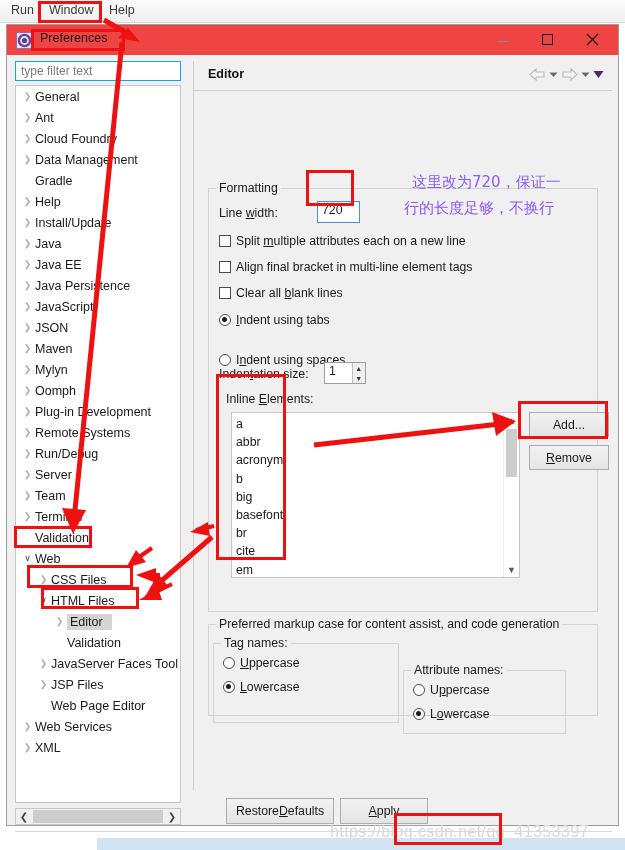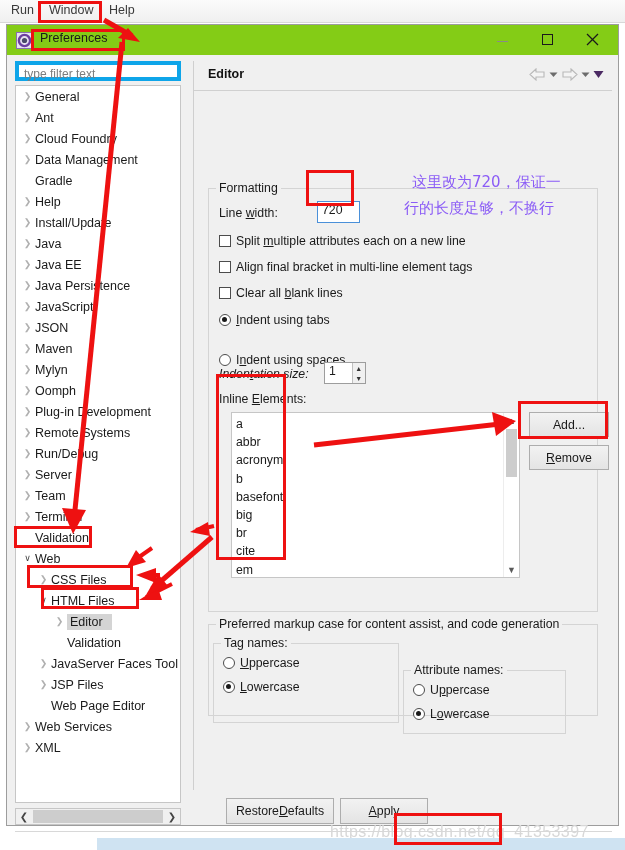--- a/index.html
+++ b/index.html
@@ -36,21 +36,21 @@
   .dialog {
     position: absolute; left: 6px; top: 24px;
     width: 613px; height: 802px;
     background: #f0f0f0;
     border: 1px solid #9d9d9d;
     box-sizing: border-box;
   }
   .titlebar {
     position: absolute; left: 0; top: 0;
     width: 611px; height: 30px;
-    background: #84cc16;
+    background: #ef4444;
     box-sizing: border-box;
   }
   .dlg-icon {
     position: absolute; left: 9px; top: 7px;
     width: 17px; height: 17px;
   }
   .dlg-title {
     position: absolute; left: 33px; top: 6px;
     font-size: 12.5px; color: #1a1a1a;
     white-space: nowrap;
@@ -68,21 +68,21 @@
   }
   .glyph-max {
     width: 11px; height: 11px; border: 1.4px solid #1a1a1a; display: block;
     box-sizing: border-box;
   }
 
   
   .filterbox {
     position: absolute; left: 8px; top: 36px;
     width: 166px; height: 20px;
-    background: #ffffff; border: 4px solid #0ea5e9;
+    background: #ffffff; border: 1px solid #0ea5e9;
     box-sizing: border-box;
   }
   .filterbox span {
     position: absolute; left: 5px; top: 2px;
     font-size: 12px; color: #7d7d7d;
   }
   .treepanel {
     position: absolute; left: 8px; top: 60px;
     width: 166px; height: 718px;
     background: #ffffff;
@@ -524,39 +524,39 @@
 
         <div class="radiorow" style="left:10px; top:124px;">
           <span class="rbox on"></span>
           <span><span class="u">I</span>ndent using tabs</span>
         </div>
         <div class="radiorow" style="left:10px; top:164px;">
           <span class="rbox"></span>
           <span>I<span class="u">n</span>dent using spaces</span>
         </div>
 
-        <div class="fld-label" style="left:10px; top:178px;font-style:italic;">Inden<span class="u">t</span>ation size:</div>
+        <div class="fld-label" style="left:10px; top:178px;">Inden<span class="u">t</span>ation size:</div>
         <div class="spin" style="left:115px; top:173px; width:42px; height:22px;">
           <div class="sv">1</div>
           <div class="sbtns">
             <div class="sb">▲</div>
             <div class="sb">▼</div>
           </div>
         </div>
 
-        <div class="fld-label" style="left:10px; top:203px;">Inline <span class="u">E</span>lements:</div>
+        <div class="fld-label" style="left:17px; top:203px;">Inline <span class="u">E</span>lements:</div>
 
         <div class="listbox">
           <div class="items" id="inline-list">
               <div class="li">a</div>
               <div class="li">abbr</div>
               <div class="li">acronym</div>
               <div class="li">b</div>
+              <div class="li">big</div>
               <div class="li">basefont</div>
-              <div class="li">big</div>
               <div class="li">br</div>
               <div class="li">cite</div>
               <div class="li">em</div>
             </div>
           <div class="lb-scroll">
             <div class="a">▲</div>
             <div class="thumb"></div>
             <div class="a" style="position:absolute;bottom:0;left:0;right:0;">▼</div>
           </div>
         </div>

